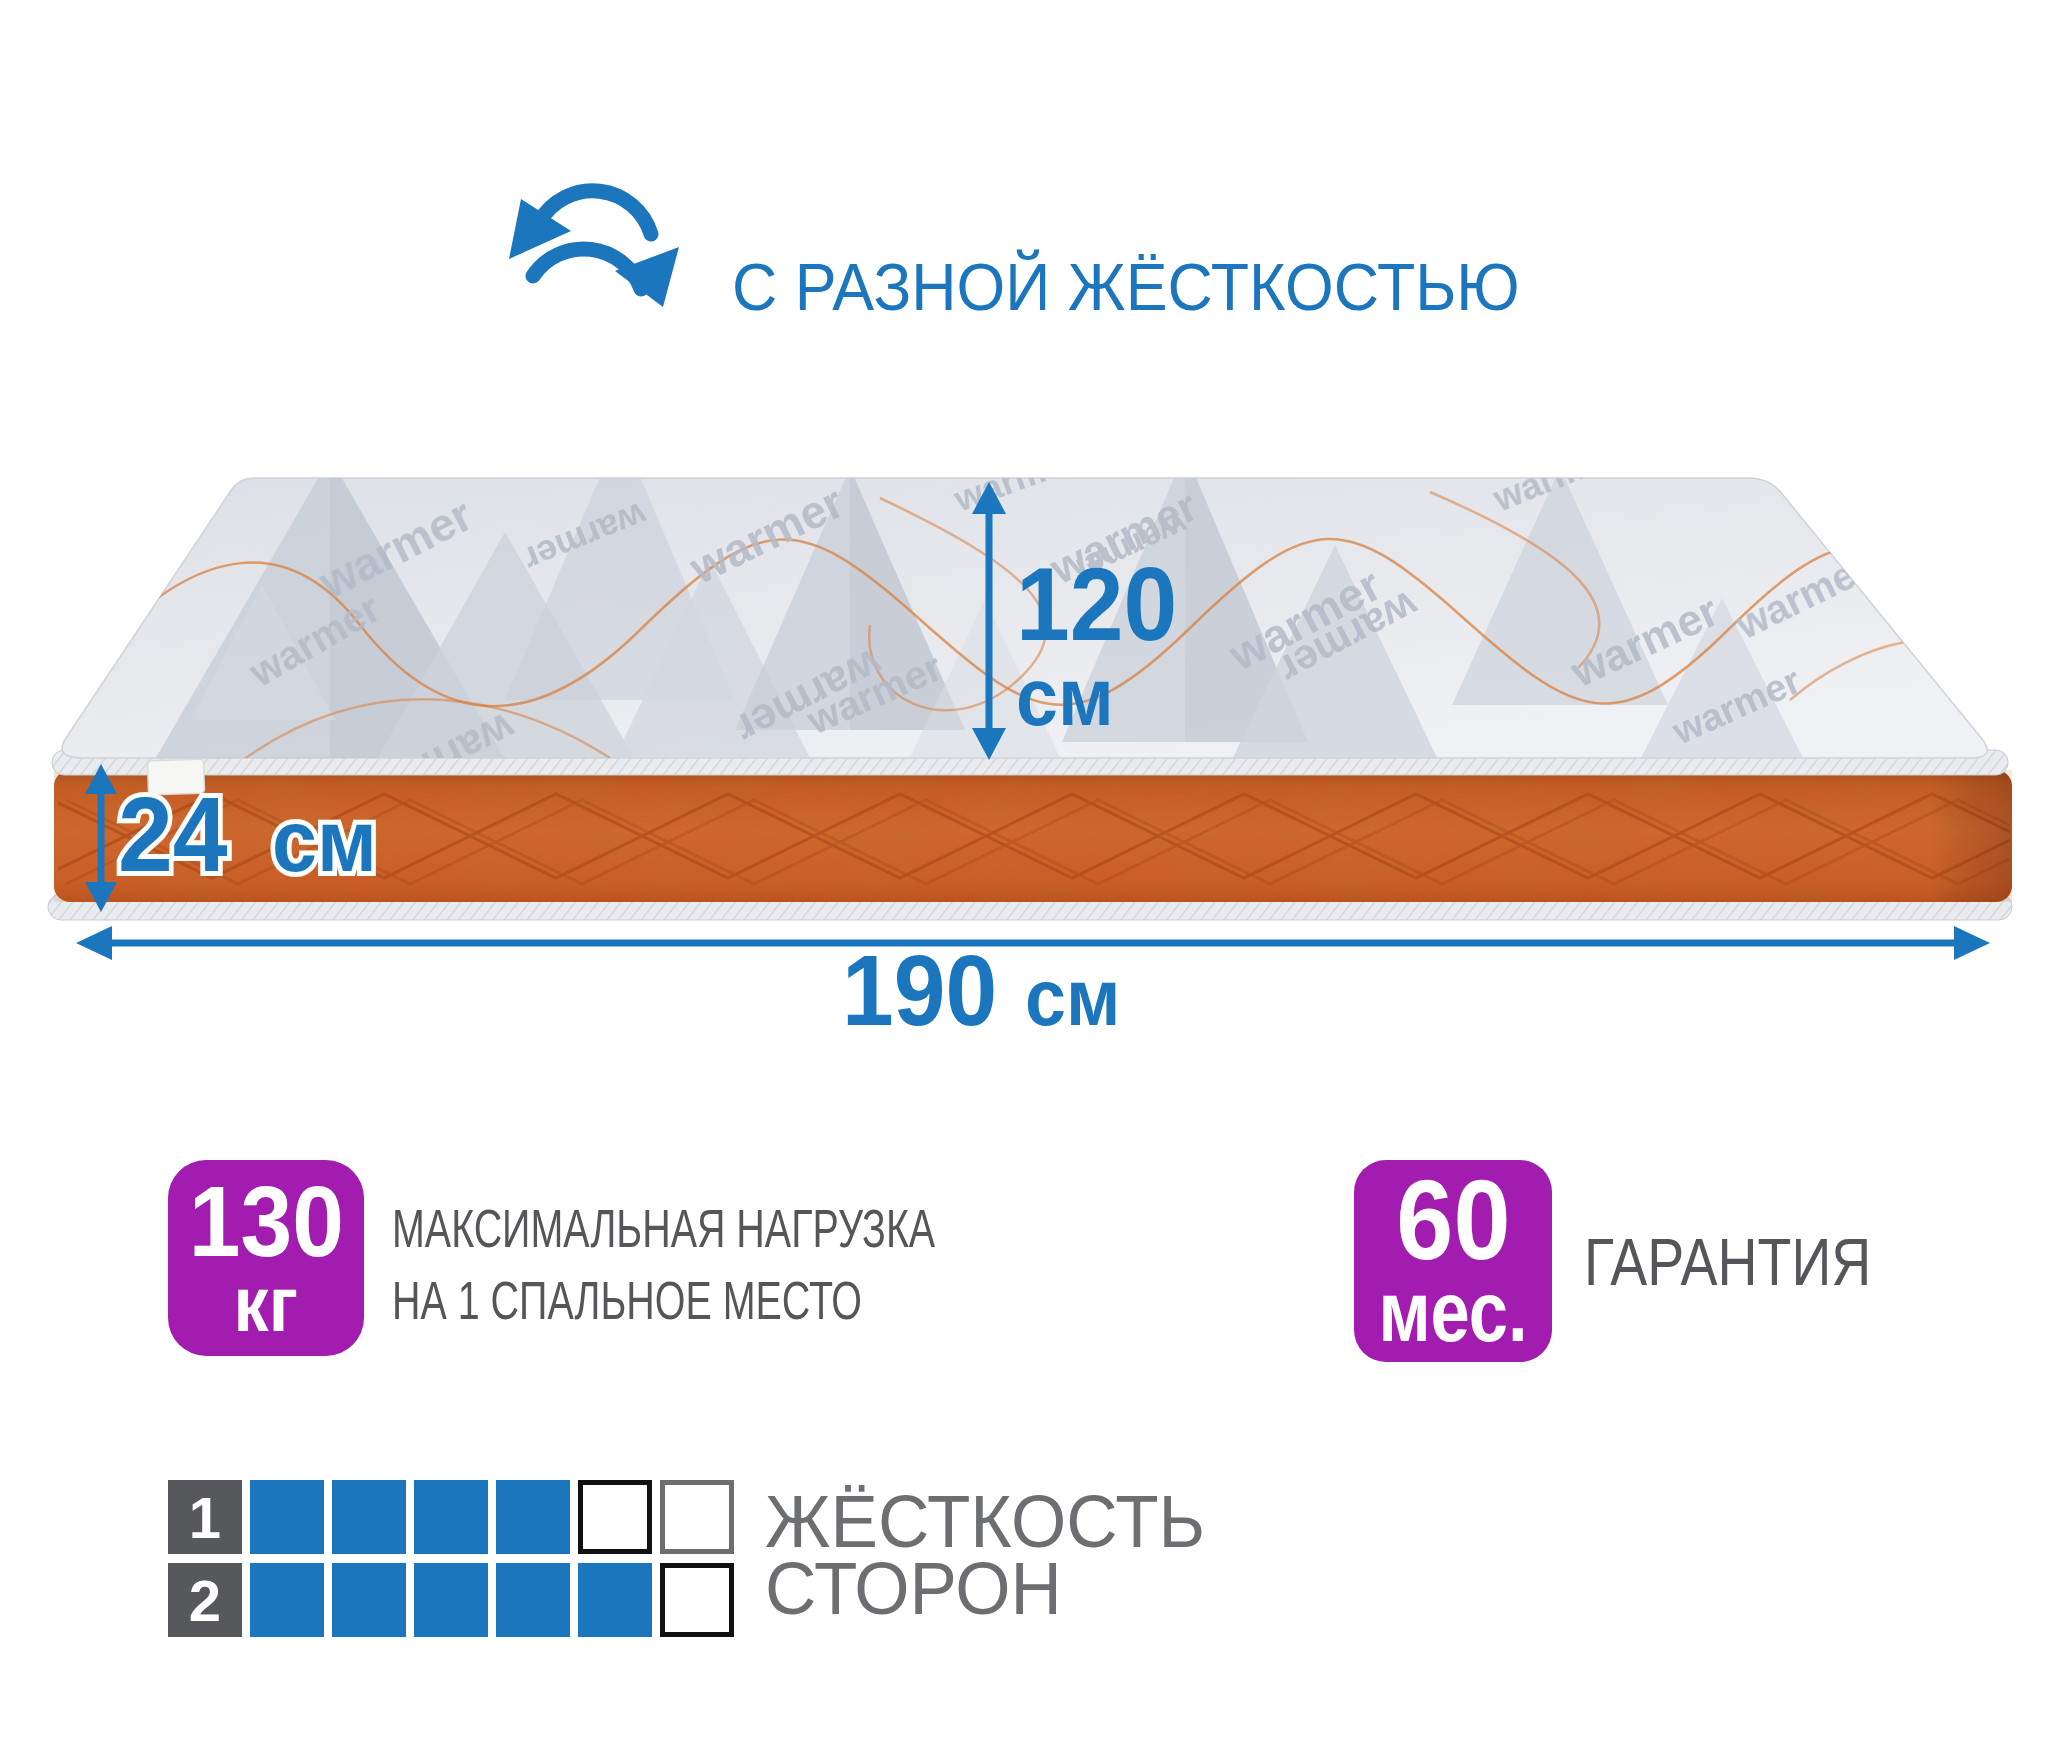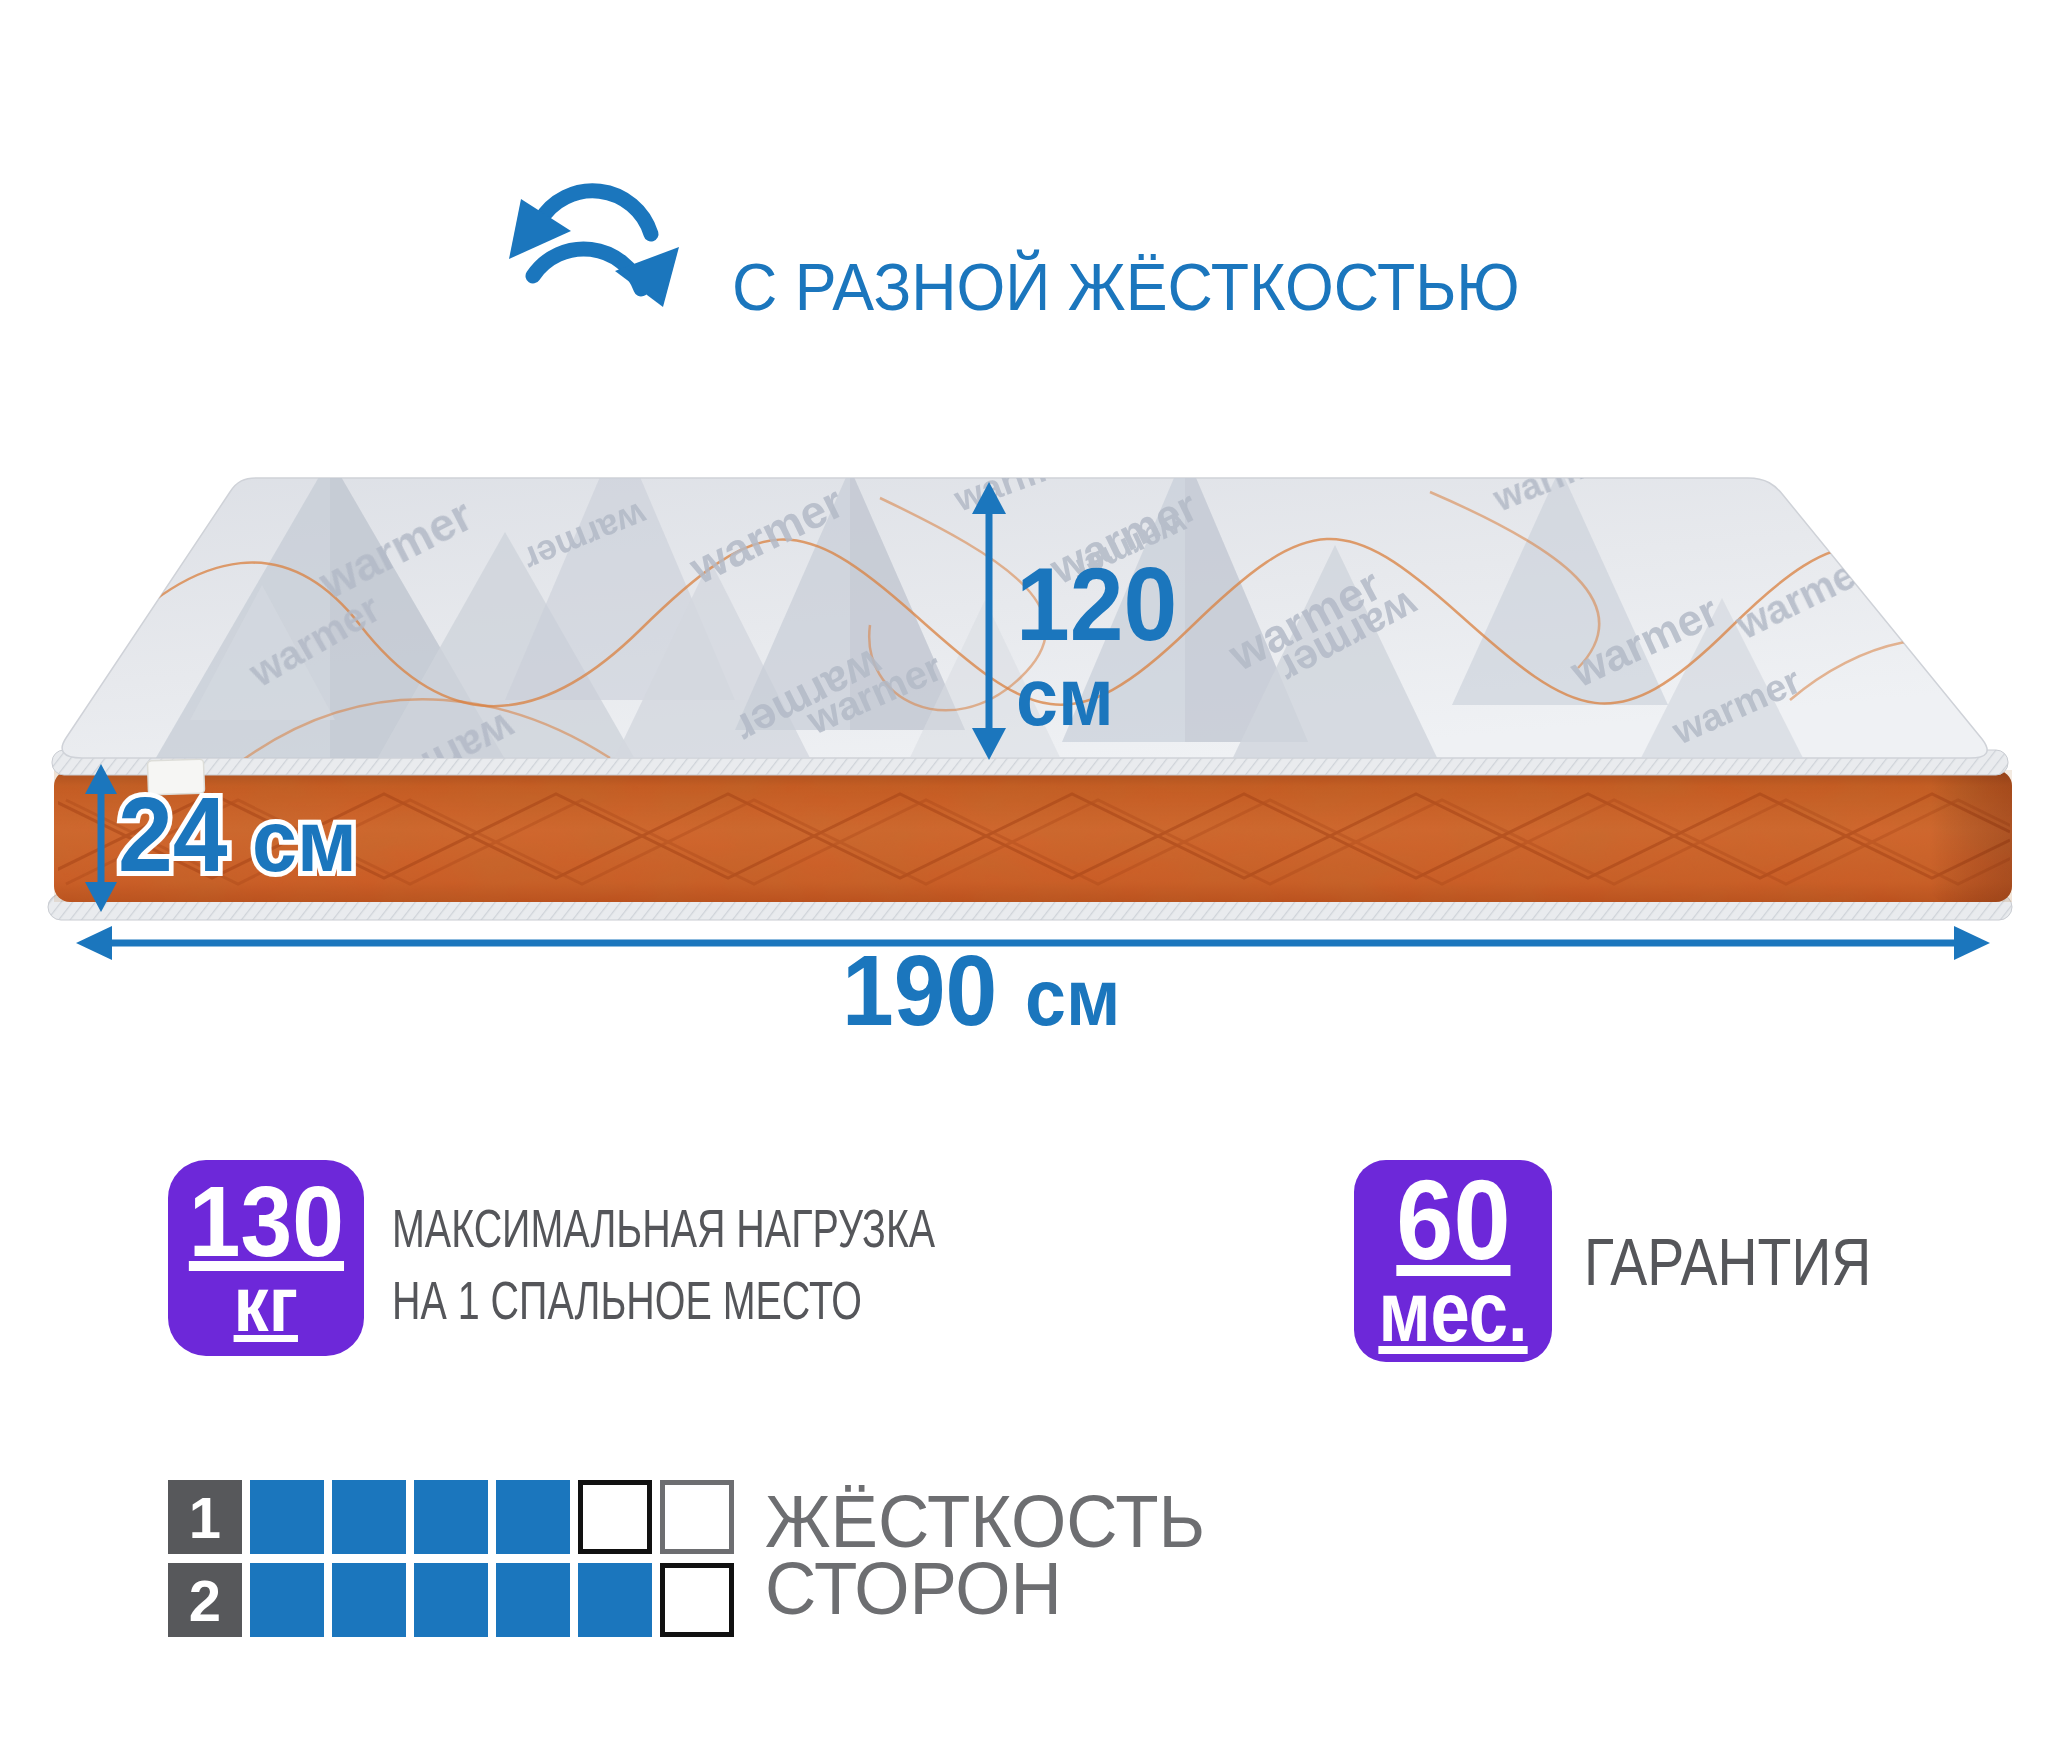--- a/index.html
+++ b/index.html
@@ -11,30 +11,30 @@
   .title1{left:732px;top:188px;font-size:66px;font-weight:700;color:#57585a;letter-spacing:1px;line-height:66px;white-space:nowrap;}
   .title2{left:732px;top:254px;font-size:66px;font-weight:400;color:#1b76bd;line-height:66px;white-space:nowrap;
           transform:scaleX(.95);transform-origin:left top;}
   
   .dim{display:flex;align-items:baseline;color:#1b76bd;font-weight:700;white-space:nowrap;}
   .dim .val{transform:scaleX(.93);transform-origin:left bottom;display:inline-block;}
   .dim .unit{margin-left:16px;display:inline-block;transform:scaleX(.92);transform-origin:left bottom;}
   .dim-depth{left:1000px;top:552px;flex-direction:column;}
   .dim-depth .val{font-size:104px;line-height:1;}
   .dim-depth .unit{font-size:82px;line-height:1;}
-  .dim-height{left:118px;top:781px;}
+  .dim-height{left:118px;top:781px;gap:20px;}
   .dim-height .val{font-size:106px;line-height:1;}
   .dim-height .unit{font-size:88px;line-height:1;}
   .outlined{-webkit-text-stroke:10px #ffffff;paint-order:stroke fill;
             text-shadow:0 0 6px #fff,0 0 6px #fff,0 0 6px #fff;}
   .dim-length{left:842px;top:940px;}
   .dim-length .val{font-size:100px;line-height:1;}
   .dim-length .unit{font-size:80px;line-height:1;}
   
-  .badge{background:#6d28d9;border-radius:38px;display:flex;flex-direction:column;align-items:center;justify-content:center;color:#fff;text-align:center;text-decoration:underline;}
+  .badge{background:#a21caf;border-radius:38px;display:flex;flex-direction:column;align-items:center;justify-content:center;color:#fff;text-align:center;}
   .badge-load{left:168px;top:1160px;width:196px;height:196px;}
   .badge-load .bval{font-size:100px;font-weight:700;line-height:.92;transform:scaleX(.93);}
   .badge-load .bunit{font-size:78px;font-weight:700;line-height:.95;transform:scaleX(.9);}
   .badge-warranty{left:1354px;top:1160px;width:198px;height:202px;border-radius:32px;}
   .badge-warranty .bval{font-size:114px;font-weight:700;line-height:.9;transform:scaleX(.9);}
   .badge-warranty .bunit{font-size:86px;font-weight:700;line-height:.95;transform:scaleX(.82);}
   .load-label{left:392px;top:1192px;font-size:54px;line-height:72px;color:#55565a;
               transform:scaleX(.73);transform-origin:left top;white-space:nowrap;}
   .warranty-label{left:1584px;top:1229px;font-size:66px;line-height:66px;color:#55565a;
               transform:scaleX(.84);transform-origin:left top;white-space:nowrap;}

